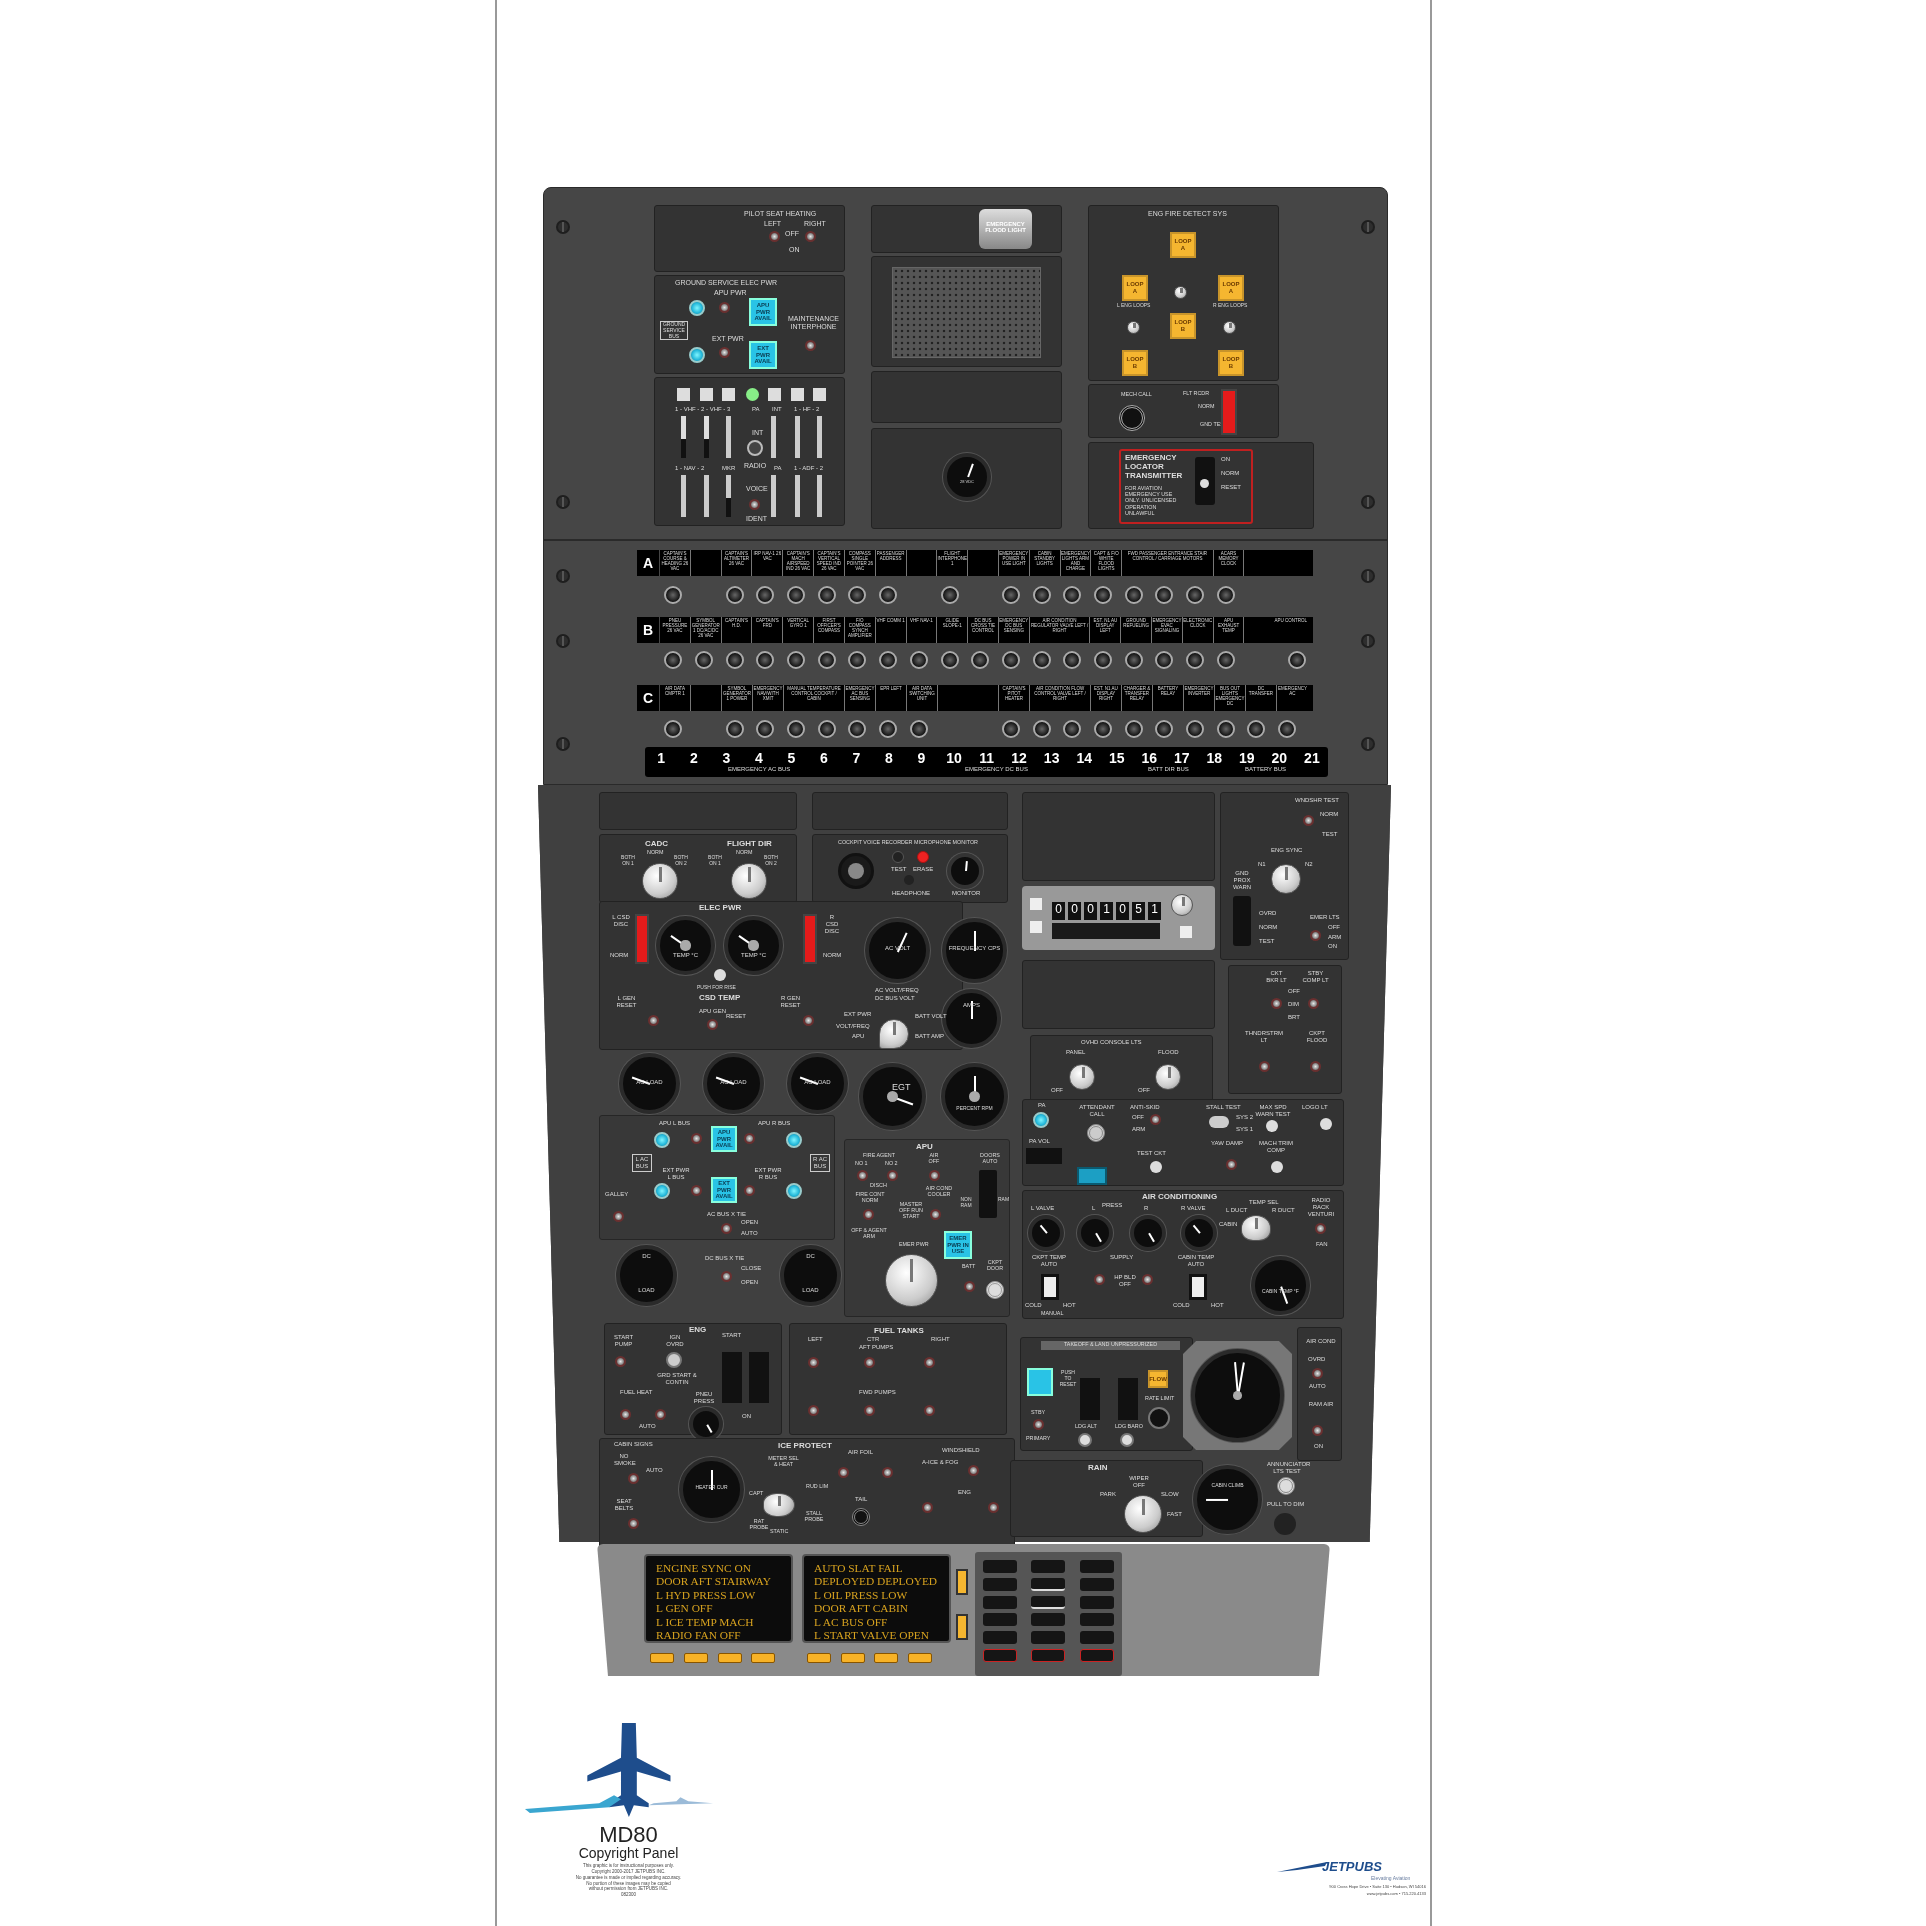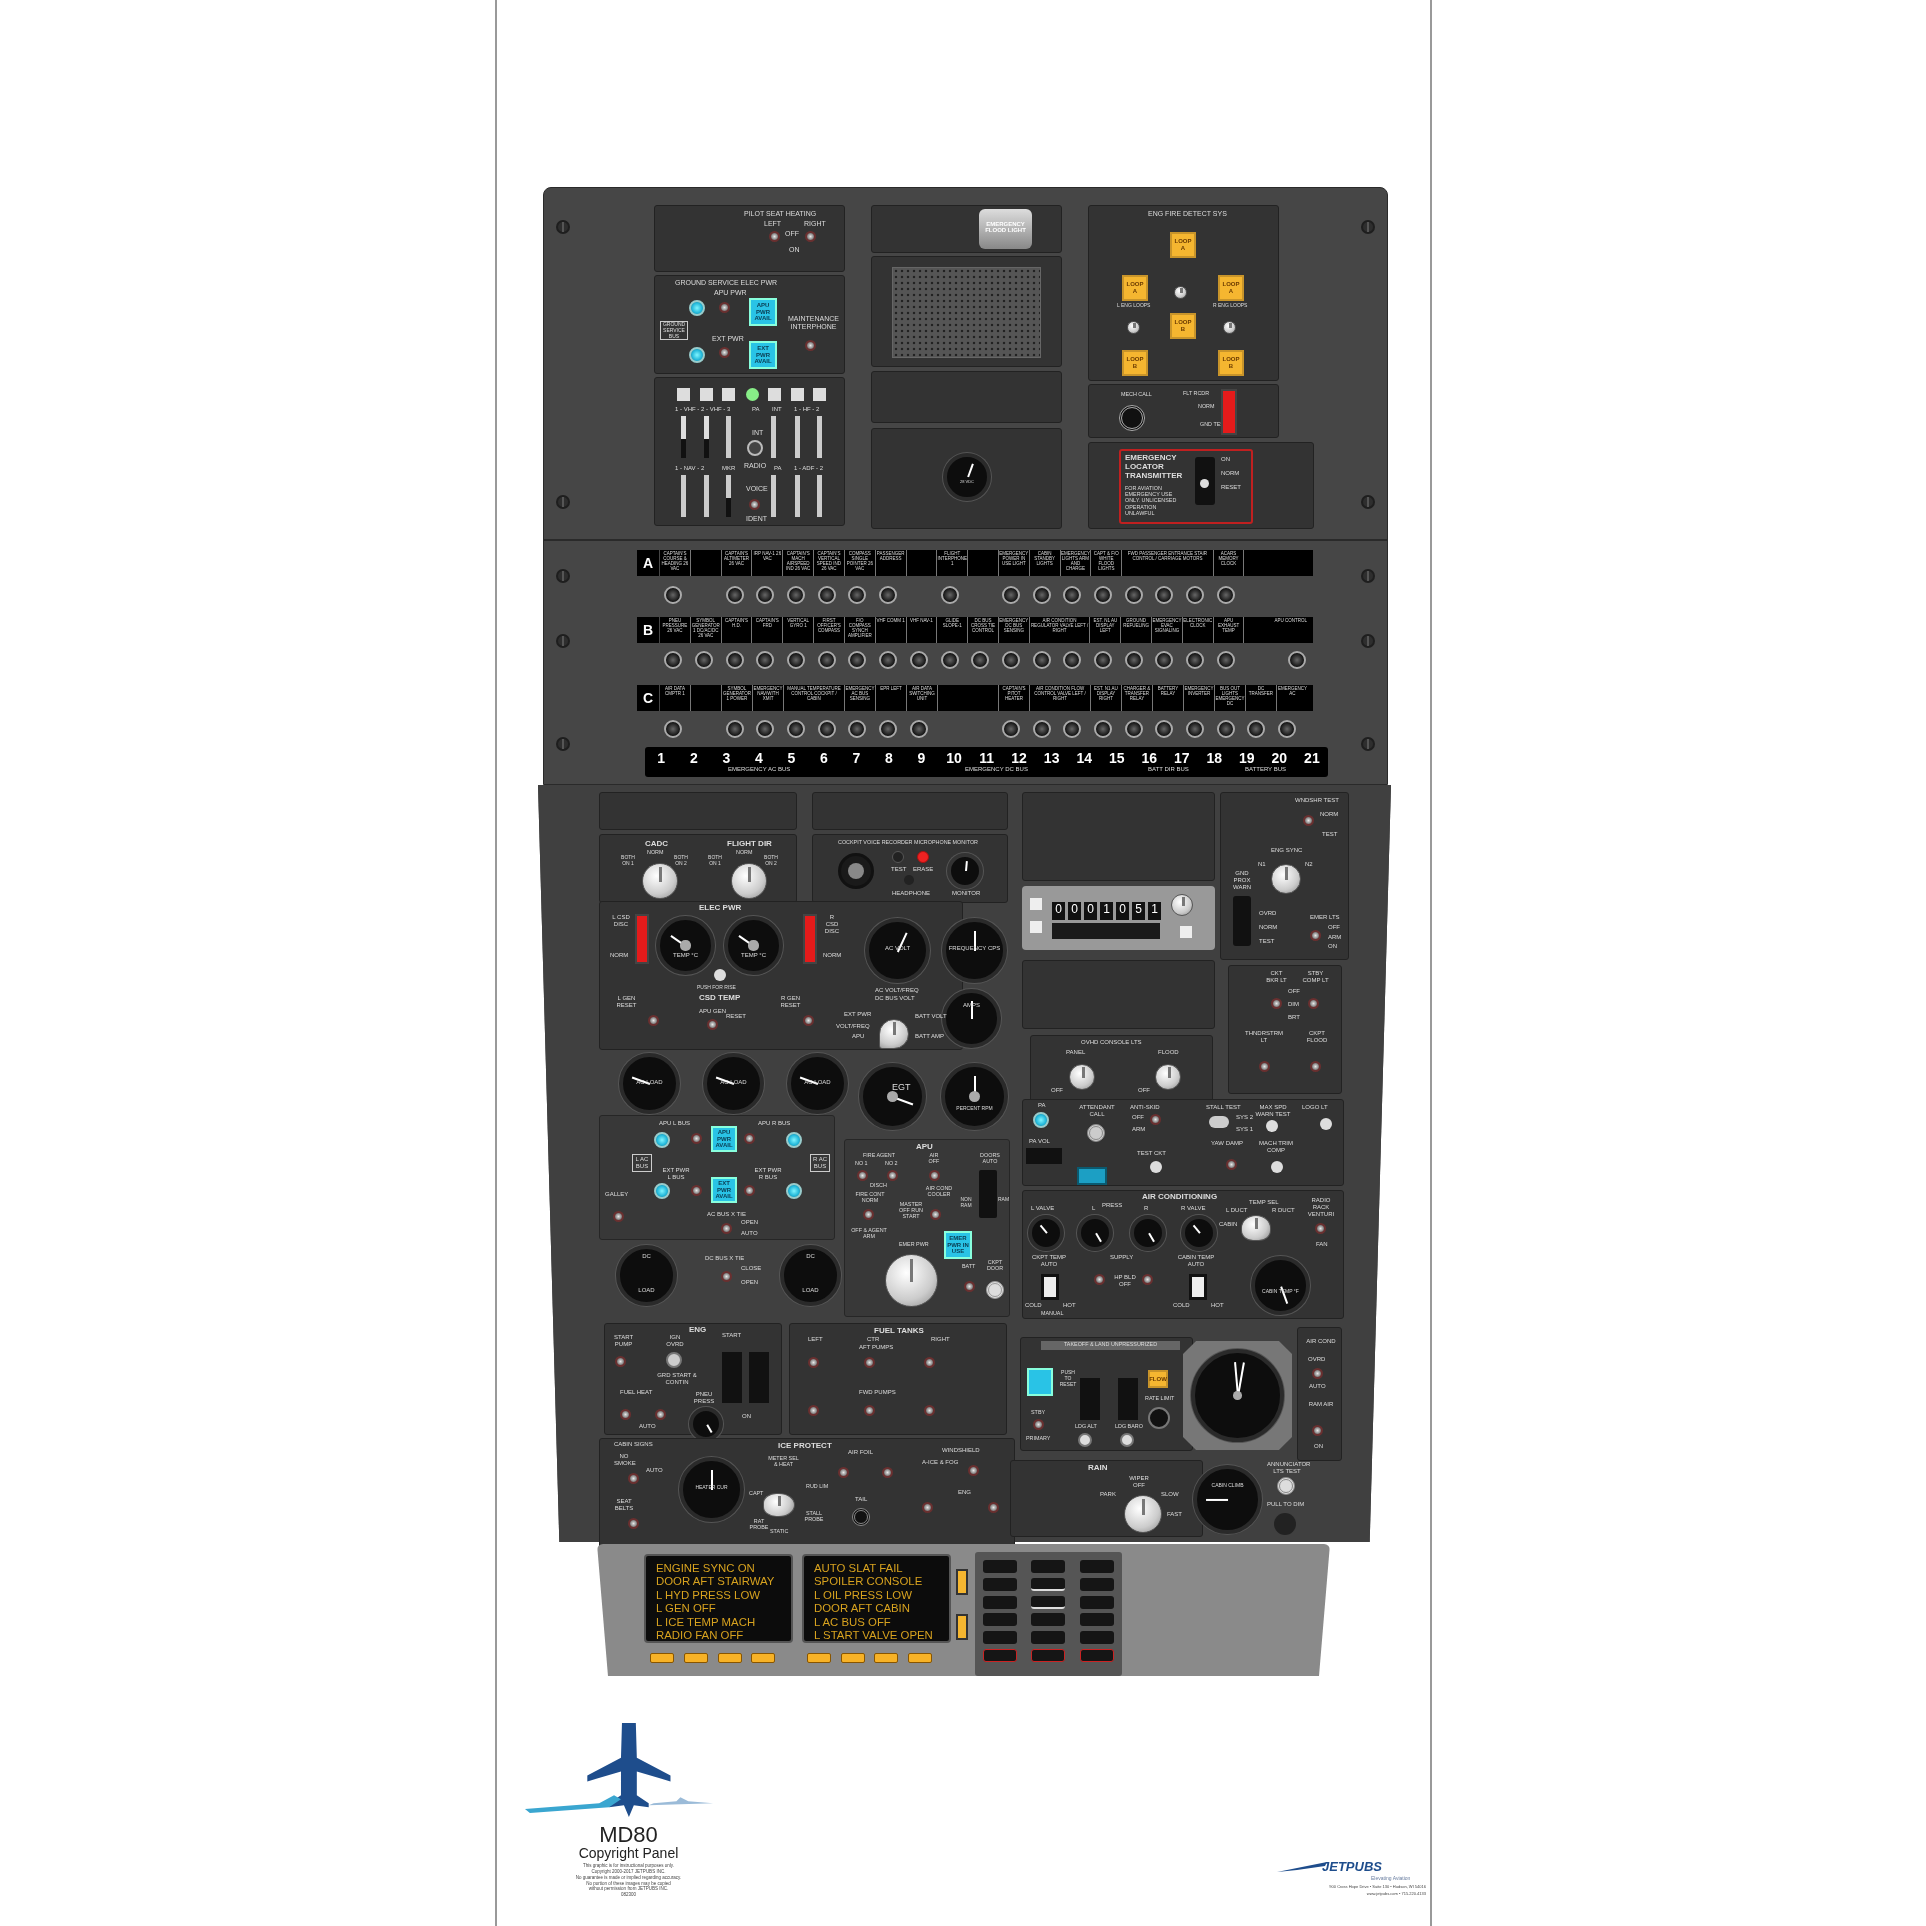--- a/index.html
+++ b/index.html
@@ -26,21 +26,21 @@
 .gauge .hub{position:absolute;left:40%;top:40%;width:20%;height:20%;border-radius:50%;background:#aaa}
 .gauge .needle{position:absolute;left:49%;top:15%;width:2px;height:36%;background:#fff;transform-origin:bottom center}
 .gauge .gt{position:absolute;width:100%;top:62%;text-align:center;font-size:6px;color:#ddd}
 .cb-row{position:absolute;left:637px;height:26px;background:#000;display:flex}
 .cb-cell{border-right:1px solid #777;font-size:4.5px;color:#ddd;text-align:center;padding-top:2px;line-height:1.1;overflow:hidden}
 .cb-letter{position:absolute;font-weight:bold;font-size:14px;color:#fff;background:#000;width:22px;height:26px;text-align:center;line-height:26px}
 .breaker{position:absolute;width:18px;height:18px;border-radius:50%;background:radial-gradient(#666,#111 70%);border:2px solid #aaa}
 .numbar{position:absolute;left:645px;top:747px;width:683px;height:30px;background:#000;border-radius:3px;display:flex}
 .numbar span{flex:1;text-align:center;font-weight:bold;font-size:14px;color:#fff;line-height:22px}
 .redbar{position:absolute;background:#e41b1b;border:2px solid #444}
-.disp{position:absolute;background:#0c0c0c;border:2px solid #555;border-radius:4px;padding:6px 10px;font-family:Liberation Sans, sans-serif;font-size:11.4px;color:#d7a21f;line-height:13.4px;white-space:pre}
+.disp{position:absolute;background:#0c0c0c;border:2px solid #555;border-radius:4px;padding:6px 10px;font-family:Liberation Serif, serif;font-size:11.4px;color:#d7a21f;line-height:13.4px;white-space:pre}
 .ambbtn{position:absolute;width:24px;height:10px;background:#f7b227;border:1px solid #885500;border-radius:2px}
 .vent{position:absolute;width:34px;height:13px;background:#151515;border-radius:3px}
 .divider{position:absolute;height:2px;background:#2a2a2a}
 </style>
 </head>
 <body>
 
 <div class="page"></div>
 
 <div class="upper">
@@ -751,21 +751,21 @@
     <div class="needle" style="transform:rotate(-90deg)"></div>
     <div class="gt" style="top:22%;font-size:5px">CABIN CLIMB</div>
   </div>
 <div class="lbl" style="left:1267px;top:1461px;font-size:6px;width:40px;white-space:normal">ANNUNCIATOR LTS TEST</div>
 <div class="abs" style="left:1277px;top:1477px;width:18px;height:18px;border-radius:50%;background:#ddd;border:3px double #888"></div>
 <div class="lbl" style="left:1267px;top:1501px;font-size:6px">PULL TO DIM</div>
 <div class="abs" style="left:1274px;top:1513px;width:22px;height:22px;border-radius:50%;background:#222"></div>
 
 <div class="bottom"></div>
 <div class="disp" style="left:644px;top:1554px;width:149px;height:89px"><div>ENGINE SYNC ON</div><div>DOOR AFT STAIRWAY</div><div>L HYD PRESS LOW</div><div>L GEN OFF</div><div>L ICE TEMP MACH</div><div>RADIO FAN OFF</div></div>
-<div class="disp" style="left:802px;top:1554px;width:149px;height:89px"><div>AUTO SLAT FAIL</div><div>SPOILER CONSOLE</div><div>L OIL PRESS LOW</div><div>DOOR AFT CABIN</div><div>L AC BUS OFF</div><div>L START VALVE OPEN</div></div>
+<div class="disp" style="left:802px;top:1554px;width:149px;height:89px"><div>AUTO SLAT FAIL</div><div>DEPLOYED DEPLOYED</div><div>L OIL PRESS LOW</div><div>DOOR AFT CABIN</div><div>L AC BUS OFF</div><div>L START VALVE OPEN</div></div>
 <div>
   <div class="ambbtn" style="left:650px;top:1653px"></div>
   <div class="ambbtn" style="left:684px;top:1653px"></div>
   <div class="ambbtn" style="left:718px;top:1653px"></div>
   <div class="ambbtn" style="left:751px;top:1653px"></div>
   <div class="ambbtn" style="left:807px;top:1653px"></div>
   <div class="ambbtn" style="left:841px;top:1653px"></div>
   <div class="ambbtn" style="left:874px;top:1653px"></div>
   <div class="ambbtn" style="left:908px;top:1653px"></div>
 </div>

